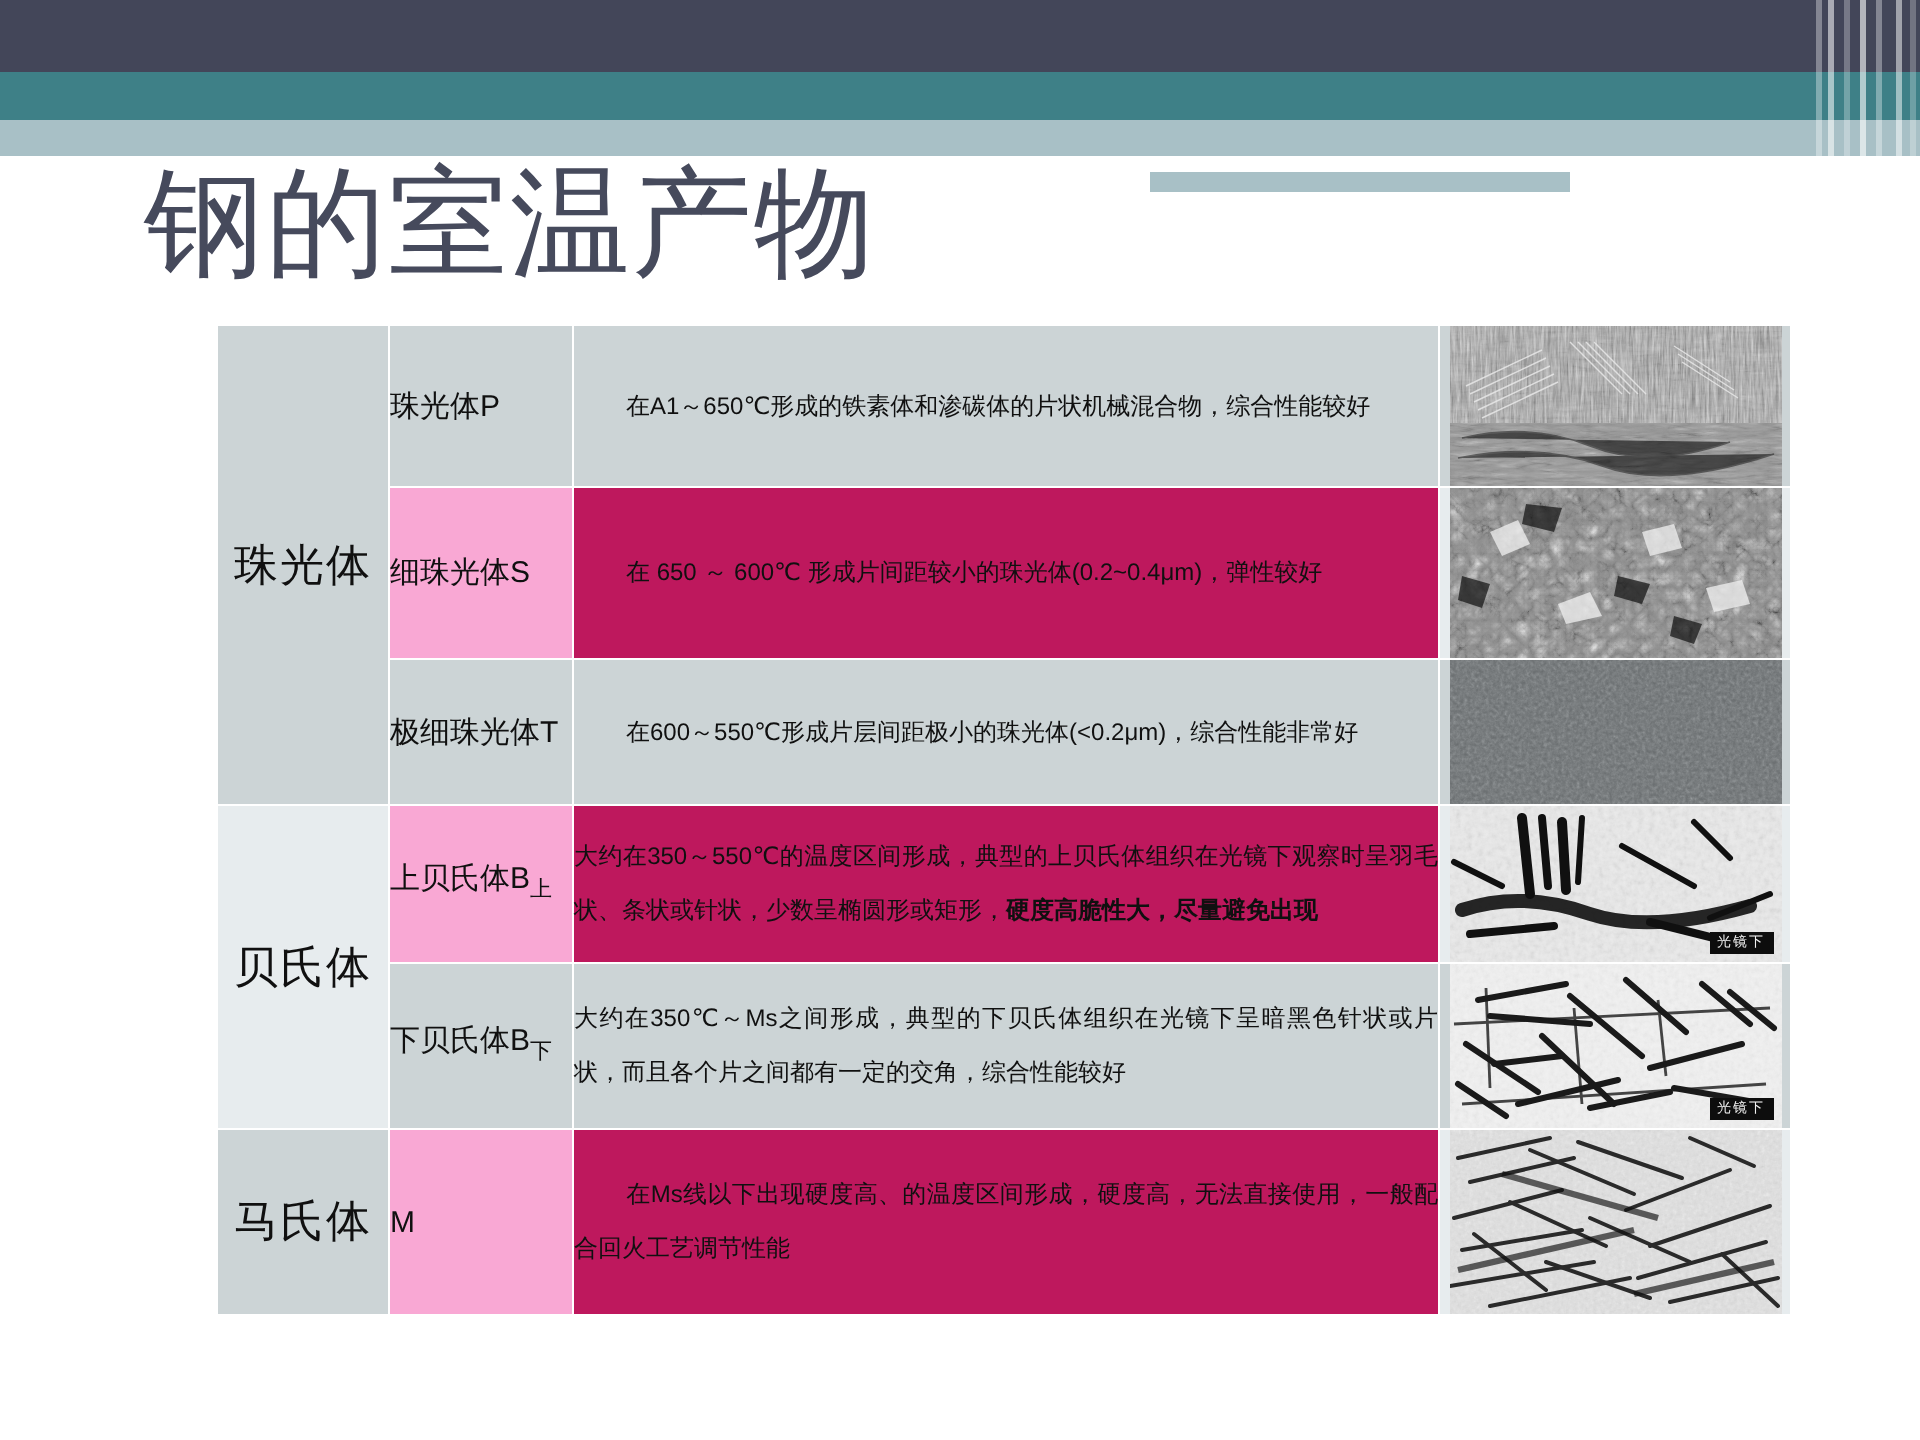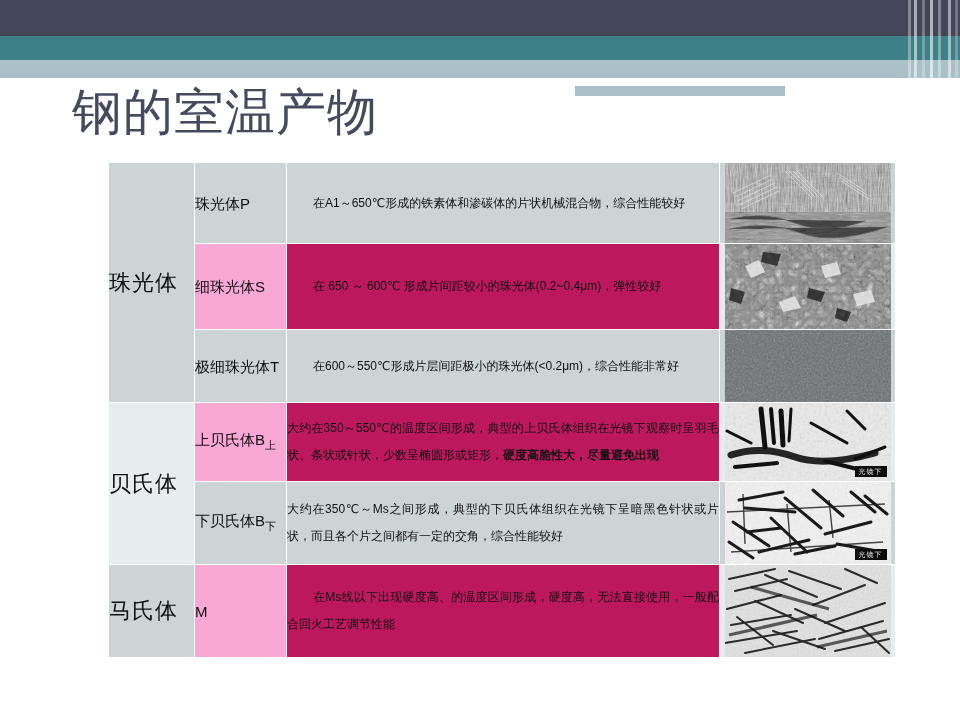--- a/index.html
+++ b/index.html
@@ -24,33 +24,33 @@
   .vs.b{left:914px;height:116px;background:rgba(255,255,255,.55);}
   .vs.c{left:922px;height:116px;background:rgba(255,255,255,.28);}
   .vs.d{left:930px;height:116px;background:rgba(255,255,255,.6);}
   .vs.e{left:938px;height:116px;background:rgba(255,255,255,.35);}
   .vs.f{left:948px;height:116px;background:rgba(255,255,255,.5);}
   .vs.g{left:955px;height:116px;background:rgba(255,255,255,.25);}
 
   
   .title{
     position:absolute;left:72px;top:82px;
-    font-size:50px;line-height:60px;color:#464a5c;letter-spacing:1px;
+    font-size:60px;line-height:60px;color:#464a5c;letter-spacing:1px;
     white-space:nowrap;
   }
 
   
   .tbl{position:absolute;left:108px;top:162px;width:788px;border-collapse:collapse;}
   .tbl td{
     vertical-align:middle;color:#101010;
     border:1px solid #ffffff;
     padding:0;
   }
   .cat{
-    width:85px;font-size:22px;letter-spacing:1px;
+    width:85px;text-align:center;font-size:22px;letter-spacing:1px;
     background:#ccd4d6;
   }
   .cat.alt{background:#e7ecee;}
   .sub{
     width:91px;text-align:left;font-size:15px;line-height:21px;
     background:#ccd4d6;padding:4px 6px;
   }
   .sub.alt{background:#f9a8d4;}
   .desc{
     font-size:12px;line-height:27px;background:#ccd4d6;

